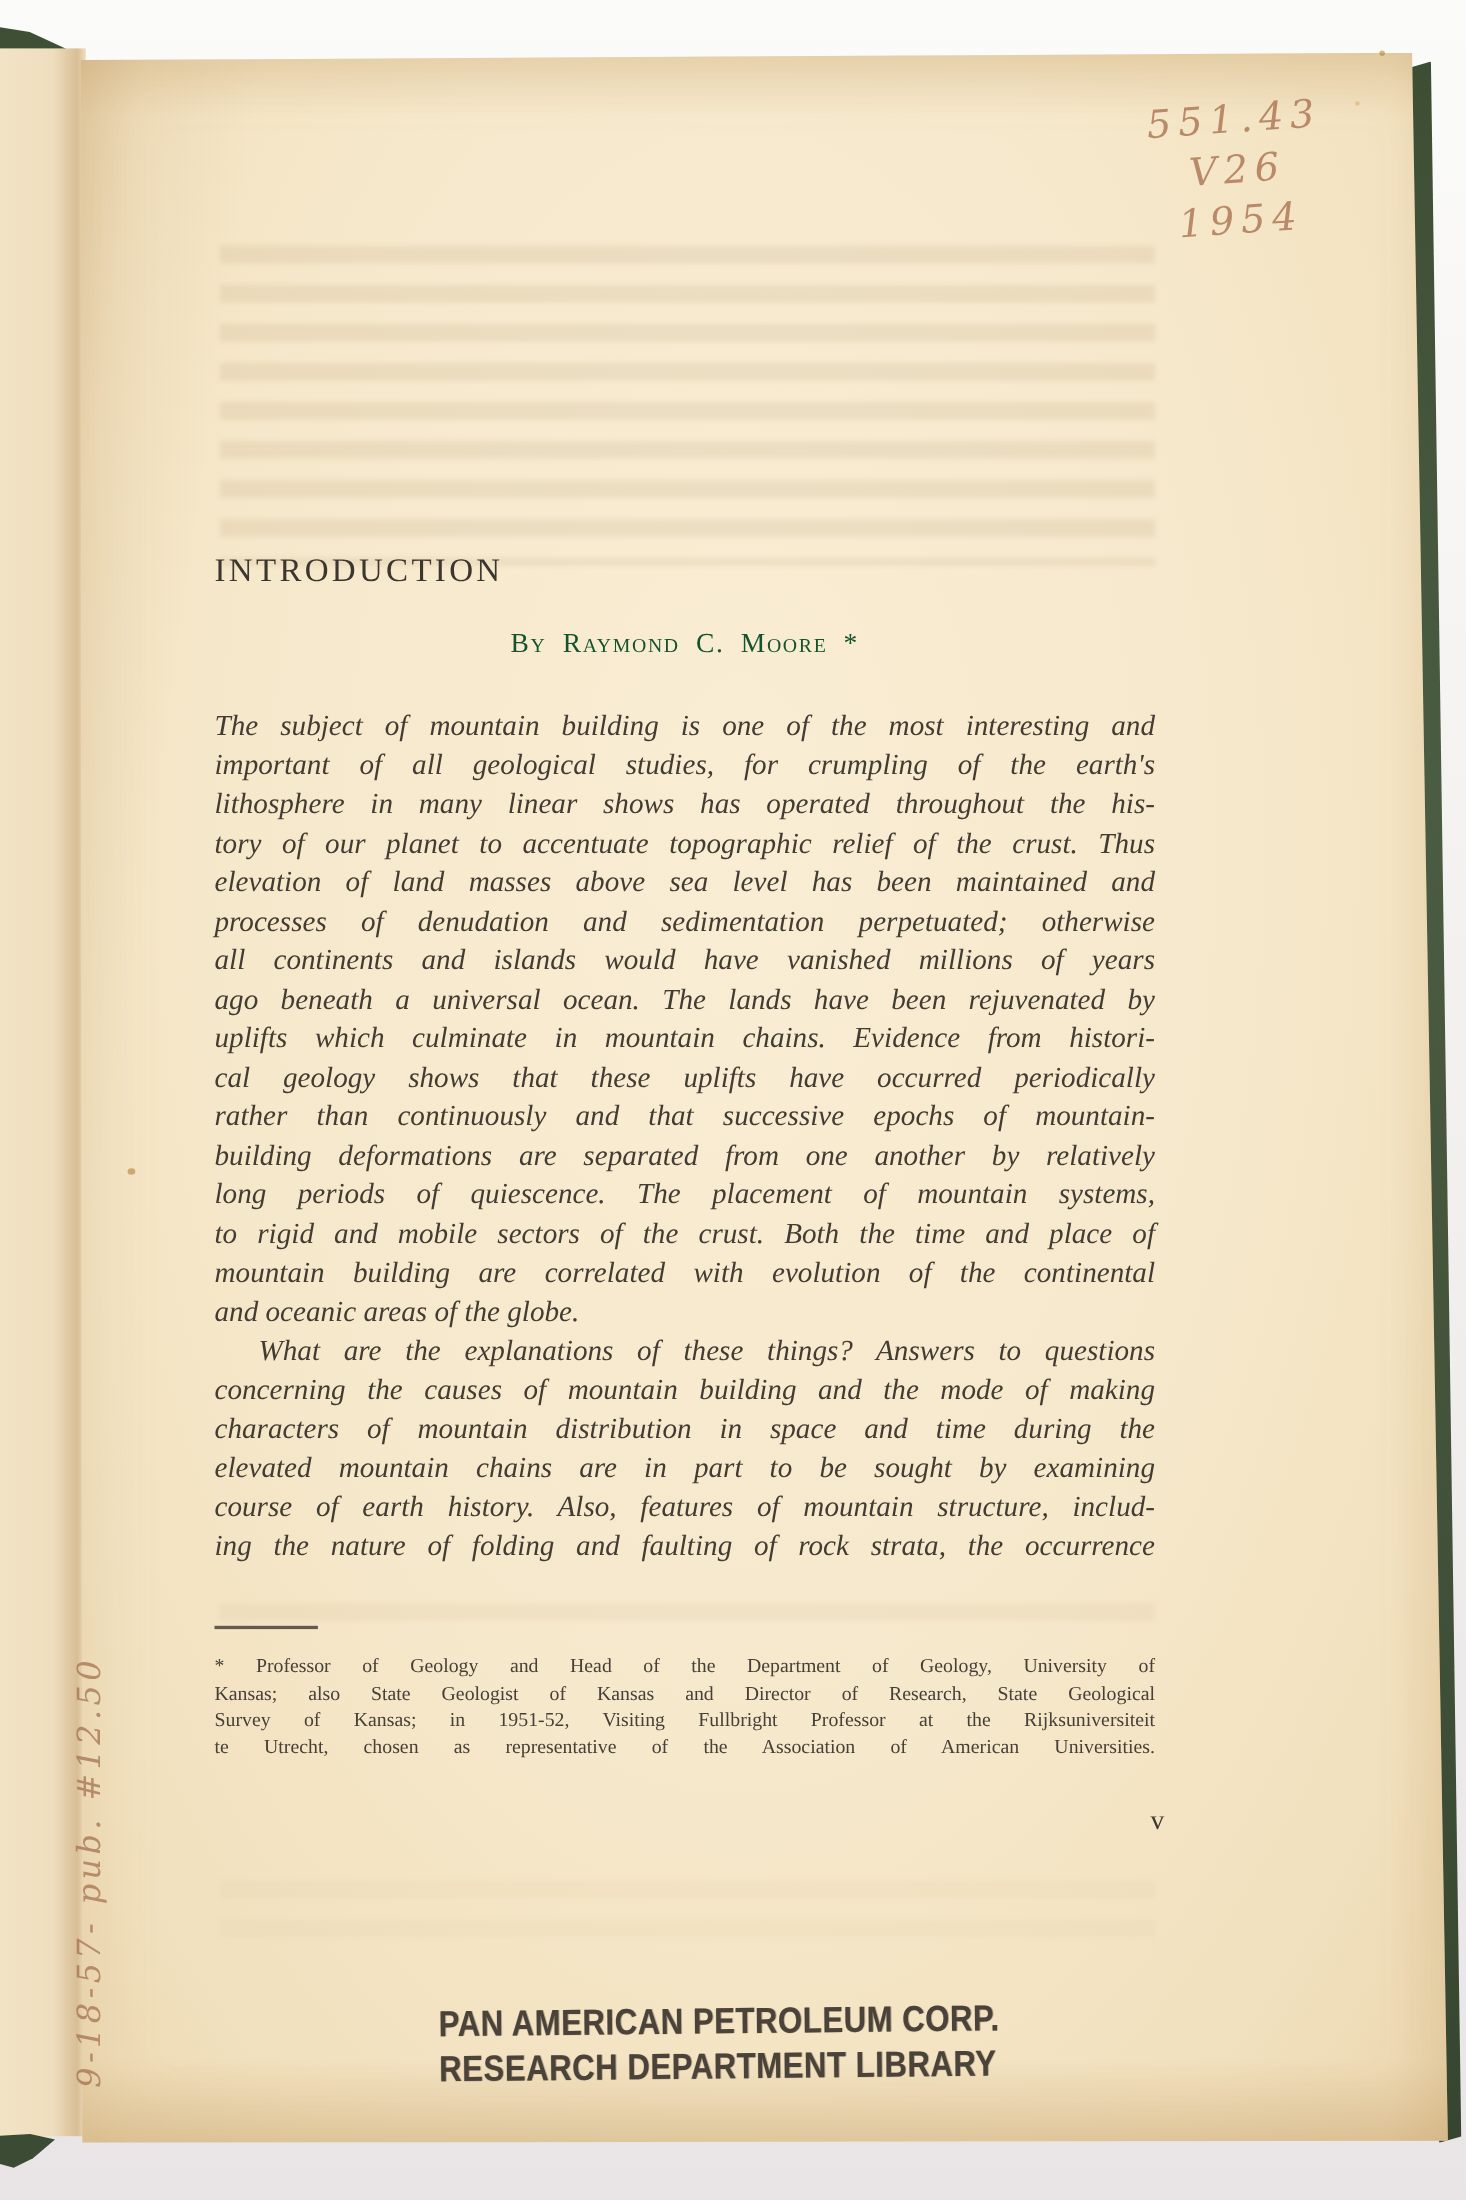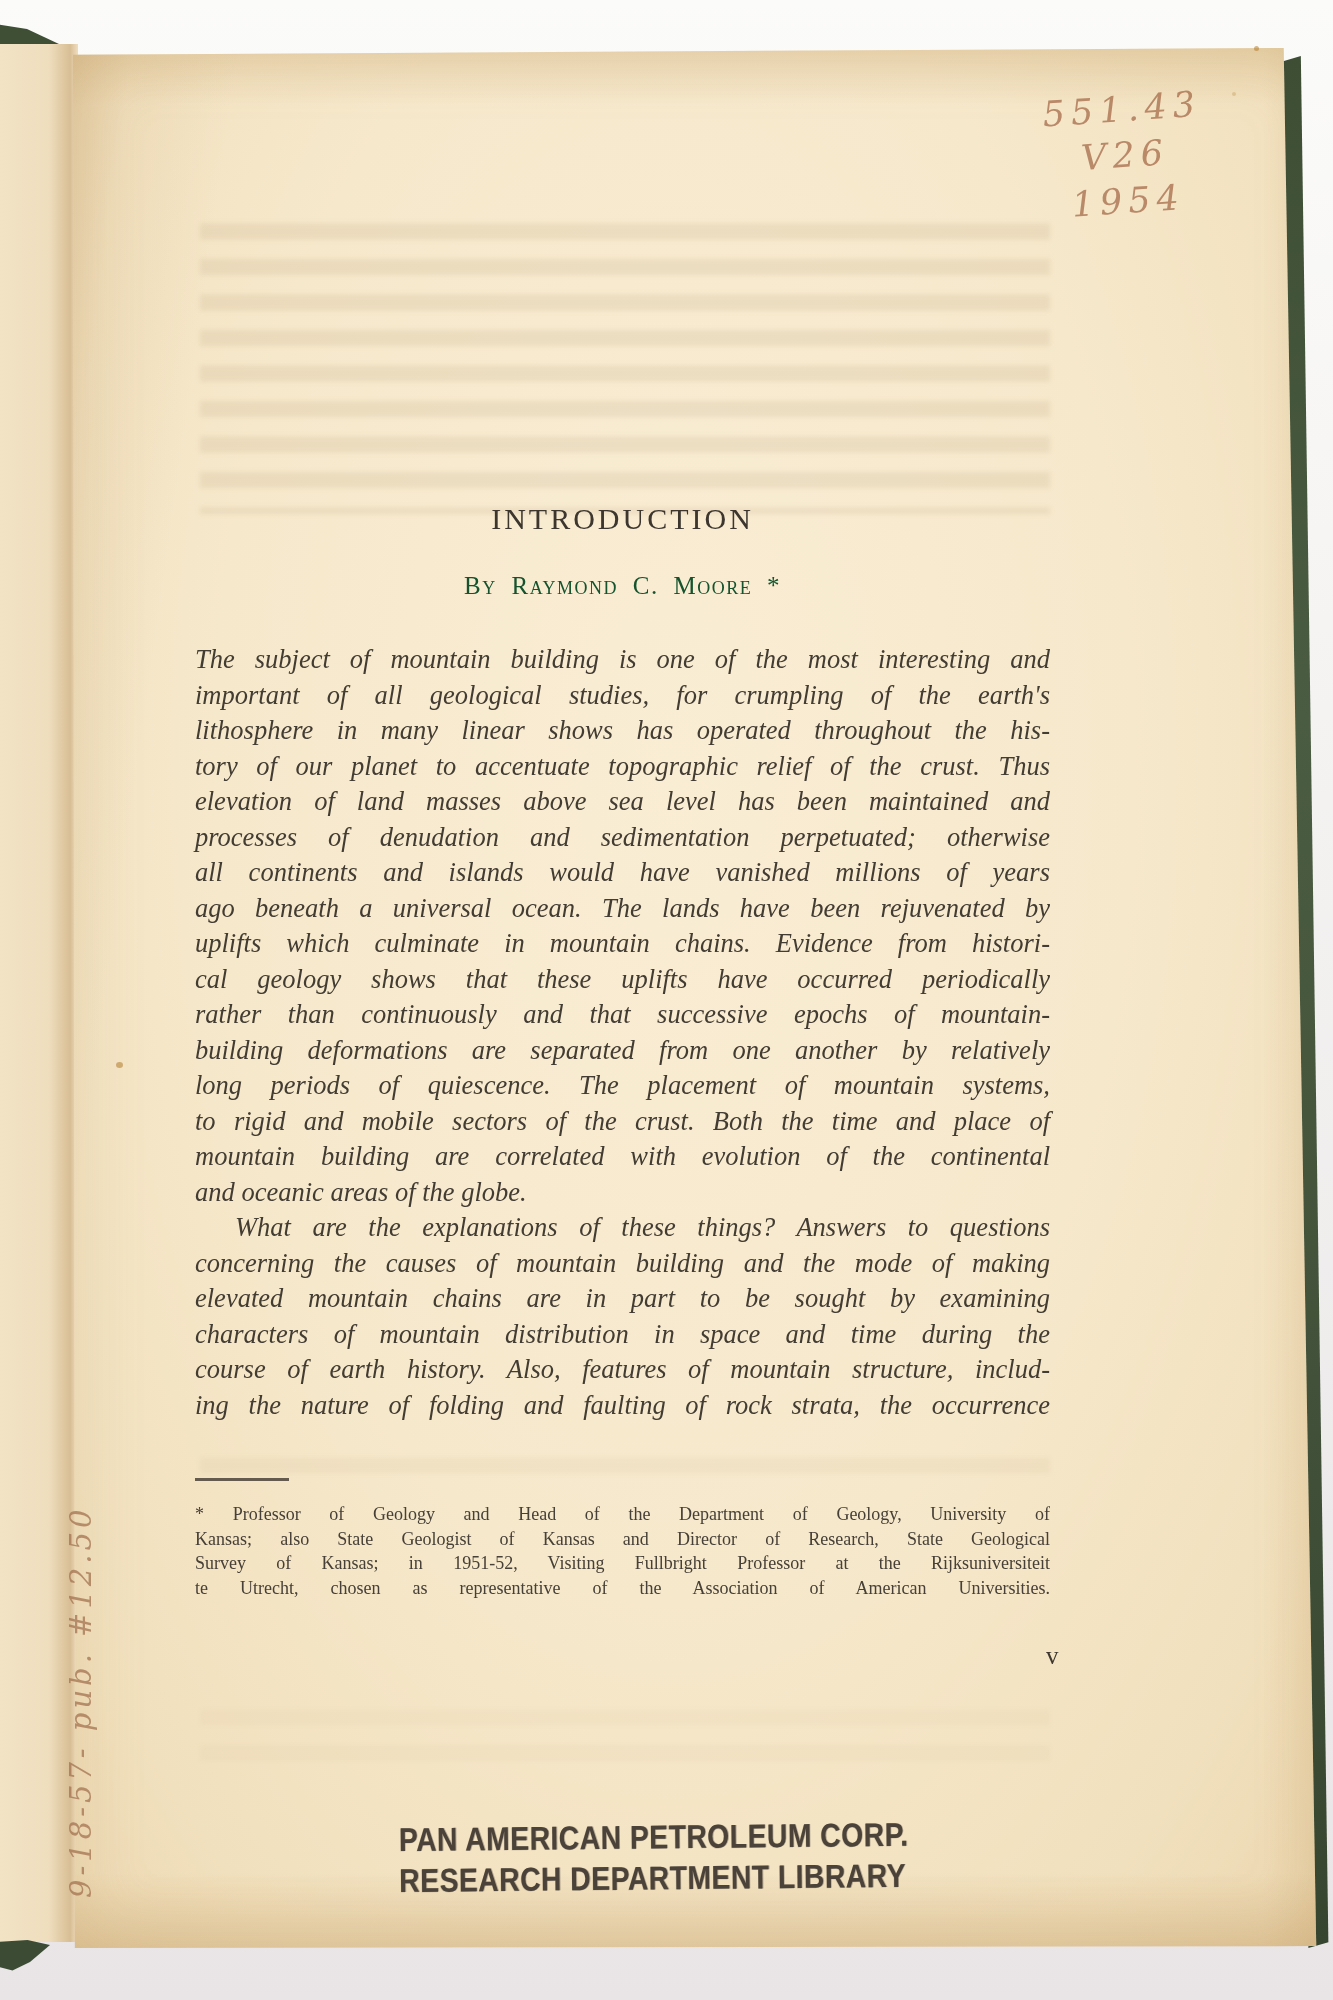--- a/index.html
+++ b/index.html
@@ -55,21 +55,21 @@
   
   .content{z-index:3;color:#3f3931;}
   .call-number{
     left:1005px;top:86px;width:240px;text-align:center;z-index:3;
     transform:rotate(-4deg);
     font-family:"DejaVu Serif", serif;font-style:italic;
     font-size:35px;line-height:46px;letter-spacing:6px;
     color:rgba(168,112,78,.78);
   }
   .heading{
-    left:195px;top:502px;width:855px;text-align:center;
+    left:195px;top:502px;width:855px;
     font-size:30px;letter-spacing:3px;color:#3c362f;
   }
   .byline{
     left:195px;top:572px;width:855px;text-align:center;
     font-variant:small-caps;font-size:25px;letter-spacing:1.5px;word-spacing:7px;color:#14532d;
   }
   .bodytext{left:195px;top:642px;width:855px;font-size:26.5px;line-height:35.5px;color:#433c33;}
   .bodytext .line{text-align:justify;text-align-last:justify;font-style:italic;}
   .para1 .line:last-child{text-align-last:left;}
   .para2 .line:first-child{text-indent:40px;}
@@ -134,22 +134,22 @@
       <div class="line">rather than continuously and that successive epochs of mountain-</div>
       <div class="line">building deformations are separated from one another by relatively</div>
       <div class="line">long periods of quiescence. The placement of mountain systems,</div>
       <div class="line">to rigid and mobile sectors of the crust. Both the time and place of</div>
       <div class="line">mountain building are correlated with evolution of the continental</div>
       <div class="line">and oceanic areas of the globe.</div>
     </div>
   <div class="para2">
       <div class="line">What are the explanations of these things? Answers to questions</div>
       <div class="line">concerning the causes of mountain building and the mode of making</div>
+      <div class="line">characters of mountain distribution in space and time during the</div>
       <div class="line">elevated mountain chains are in part to be sought by examining</div>
-      <div class="line">characters of mountain distribution in space and time during the</div>
       <div class="line">course of earth history. Also, features of mountain structure, includ-</div>
       <div class="line">ing the nature of folding and faulting of rock strata, the occurrence</div>
     </div>
 </div>
 
 <div class="abs footrule"></div>
 <div class="abs footnote content">
     <div class="line">* Professor of Geology and Head of the Department of Geology, University of</div>
     <div class="line">Kansas; also State Geologist of Kansas and Director of Research, State Geological</div>
     <div class="line">Survey of Kansas; in 1951-52, Visiting Fullbright Professor at the Rijksuniversiteit</div>

